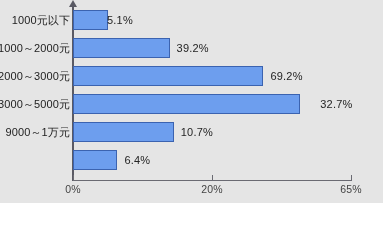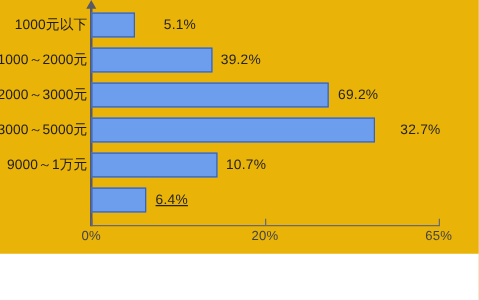--- a/index.html
+++ b/index.html
@@ -12,21 +12,21 @@
     height: 203px;
     overflow: hidden;
     font-family: "Liberation Sans", "DejaVu Sans", sans-serif;
     color: #2b2b2b;
   }
 
   #chart-root {
     position: relative;
     width: 383px;
     height: 203px;
-    background: #eab308;
+    background: #e5e5e5;
   }
 
   
   
   .plot {
     position: absolute;
     left: 0;
     top: 0;
     width: 383px;
     height: 203px;
@@ -120,21 +120,21 @@
   <div class="plot">
 
     <div class="y-axis-arrow"></div>
     <div class="y-axis"></div>
 
     <div class="x-axis"></div>
 
     <div class="row" style="top:6px;">
       <div class="cat-label">1000元以下</div>
       <div class="bar" style="width: 35.445px;"></div>
-      <div class="val-label" style="left: 131px;">5.1%</div>
+      <div class="val-label" style="left: 107px;">5.1%</div>
     </div>
 
     <div class="row" style="top:34px;">
       <div class="cat-label">1000～2000元</div>
       <div class="bar" style="width: 96.605px;"></div>
       <div class="val-label" style="left: 176.605px;">39.2%</div>
     </div>
 
     <div class="row" style="top:62px;">
       <div class="cat-label">2000～3000元</div>
@@ -149,21 +149,21 @@
     </div>
 
     <div class="row" style="top:118px;">
       <div class="cat-label">9000～1万元</div>
       <div class="bar" style="width: 100.775px;"></div>
       <div class="val-label" style="left: 180.775px;">10.7%</div>
     </div>
 
     <div class="row" style="top:146px;">
       <div class="bar" style="width: 44.48px;"></div>
-      <div class="val-label" style="left: 124.48px; text-decoration: underline;">6.4%</div>
+      <div class="val-label" style="left: 124.48px;">6.4%</div>
     </div>
 
     <div class="x-tick" style="left:73px;"></div>
     <div class="x-tick" style="left:212px;"></div>
     <div class="x-tick" style="left:351px;"></div>
 
     <div class="x-tick-label" style="left:73px;">0%</div>
     <div class="x-tick-label" style="left:212px;">20%</div>
     <div class="x-tick-label" style="left:351px;">65%</div>
 

